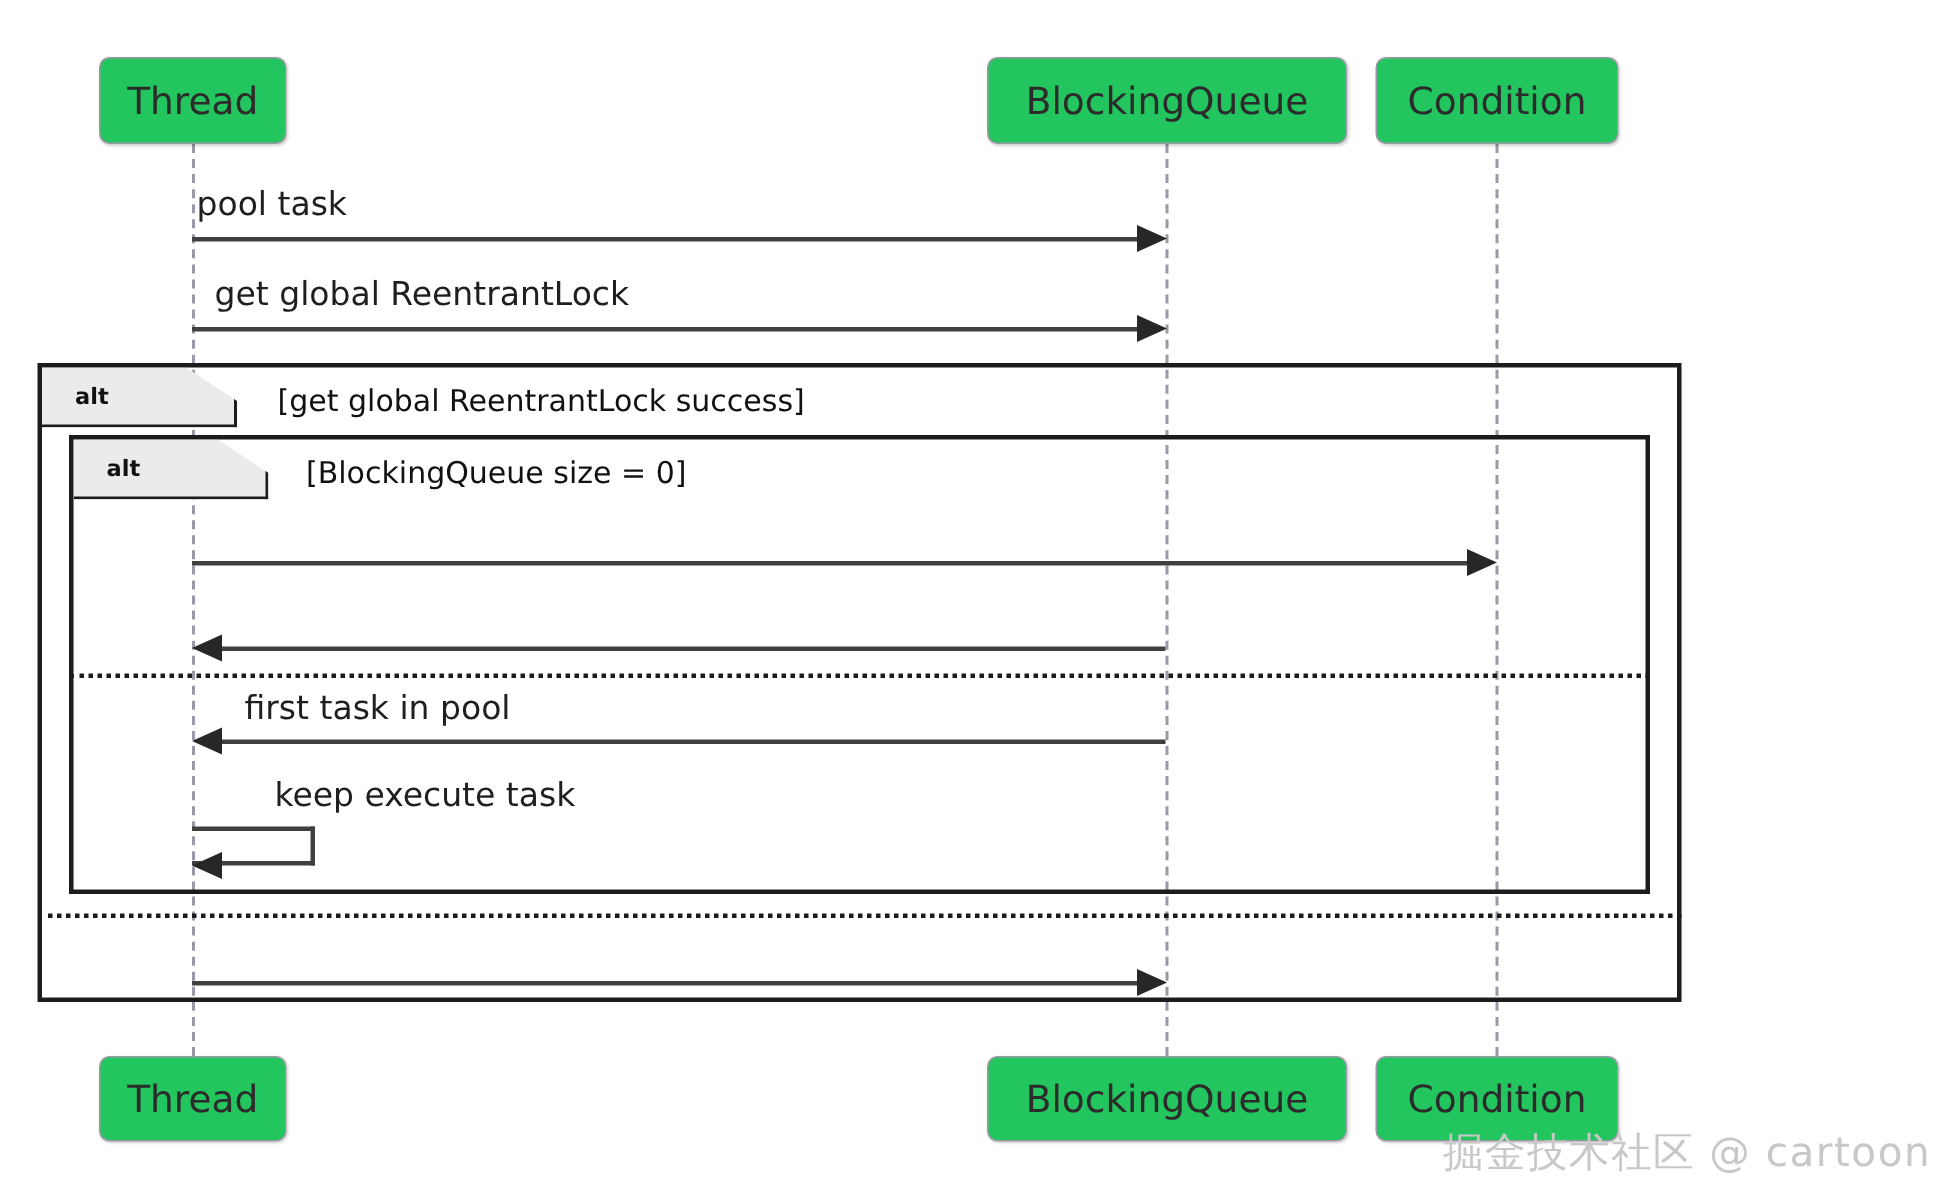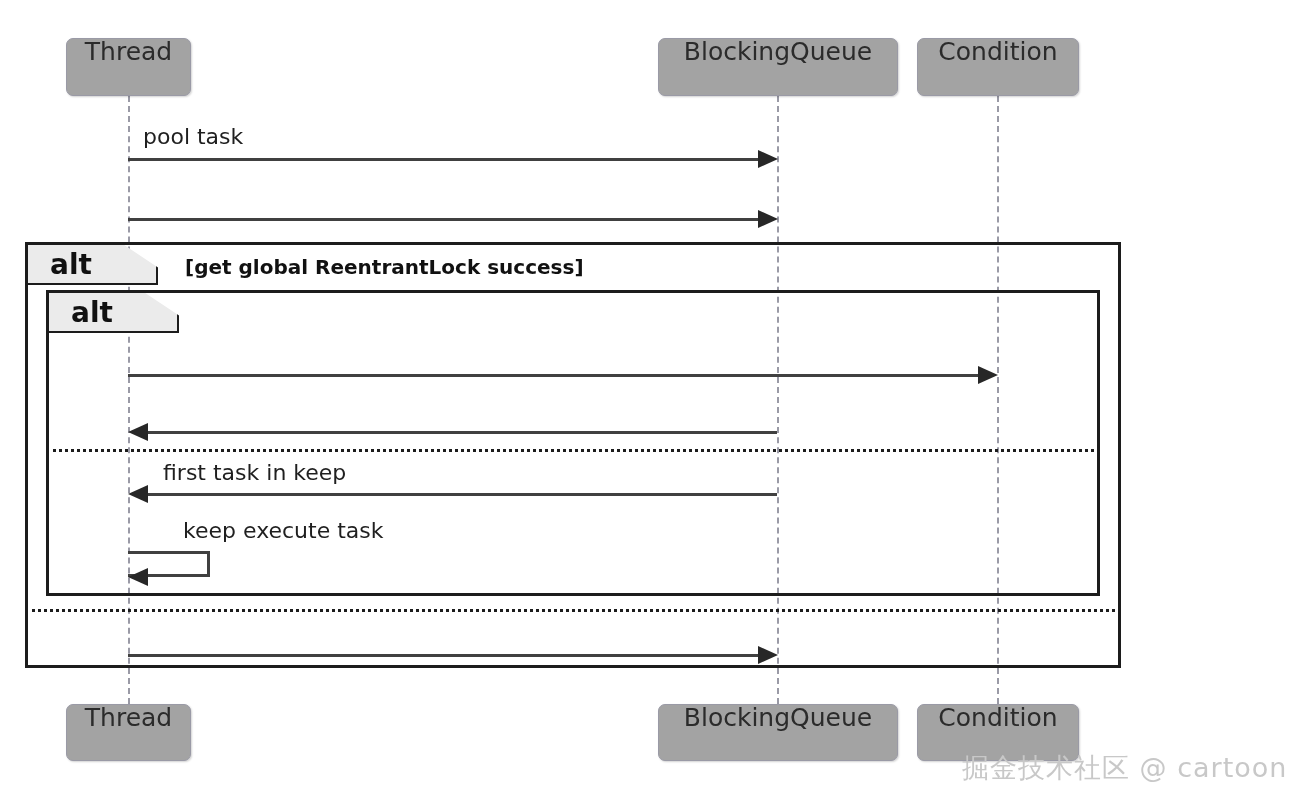--- a/index.html
+++ b/index.html
@@ -15,27 +15,28 @@
     width: 1294px;
     height: 802px;
     background: #ffffff;
     overflow: hidden;
   }
 
   
   .participant {
     position: absolute;
     box-sizing: border-box;
-    background: #a3a3a3;
+    background: #22c55e;
     border: 1px solid #9a9aa6;
     border-radius: 7px;
     color: #2b2b2b;
     font-size: 25px;
     line-height: 1;
     display: flex;
+    align-items: center;
     justify-content: center;
     box-shadow: 1px 1px 2px rgba(0,0,0,0.18);
     white-space: nowrap;
   }
 
   
   .lifeline {
     position: absolute;
     width: 0;
     border-left: 2px dashed #9a9aa6;
@@ -53,27 +54,27 @@
     position: absolute;
     box-sizing: border-box;
     background: #ebebeb;
     border-right: 2px solid #1c1c1c;
     border-bottom: 2px solid #1c1c1c;
     -webkit-clip-path: polygon(0 0, 74% 0, 100% 56%, 100% 100%, 0 100%);
     clip-path: polygon(0 0, 74% 0, 100% 56%, 100% 100%, 0 100%);
     display: flex;
     align-items: center;
     font-weight: bold;
-    font-size: 28px;
+    font-size: 15px;
     color: #111111;
     padding-left: 22px;
   }
   .frag-guard {
     position: absolute;
-    font-weight: bold;
+    font-weight: normal;
     font-size: 20px;
     color: #111111;
     white-space: nowrap;
   }
   .frag-sep {
     position: absolute;
     height: 0;
     border-top: 3px dotted #1c1c1c;
   }
 
@@ -134,47 +135,49 @@
   <div class="participant" style="left:66px; top:38px; width:125px; height:58px;">
     <span>Thread</span>
   </div>
   <div class="participant" style="left:658px; top:38px; width:240px; height:58px;">
     <span>BlockingQueue</span>
   </div>
   <div class="participant" style="left:917px; top:38px; width:162px; height:58px;">
     <span>Condition</span>
   </div>
 
-  <div class="msg-label" style="left:143px; top:126px;">pool task</div>
+  <div class="msg-label" style="left:131px; top:126px;">pool task</div>
   <div class="msg-line" style="left:128px; top:158px; width:632px;"></div>
   <div class="arrow-r" style="left:758px; top:150px;"></div>
 
+  <div class="msg-label" style="left:143px; top:186px;">get global ReentrantLock</div>
   <div class="msg-line" style="left:128px; top:218px; width:632px;"></div>
   <div class="arrow-r" style="left:758px; top:210px;"></div>
 
   <div class="frag" style="left:25px; top:242px; width:1096px; height:426px;"></div>
   <div class="frag-tab" style="left:28px; top:245px; width:130px; height:40px;">
     <span>alt</span>
   </div>
   <div class="frag-guard" style="left:185px; top:255px;">[get global ReentrantLock success]</div>
 
   <div class="frag" style="left:46px; top:290px; width:1054px; height:306px;"></div>
   <div class="frag-tab" style="left:49px; top:293px; width:130px; height:40px;">
     <span>alt</span>
   </div>
+  <div class="frag-guard" style="left:204px; top:303px;">[BlockingQueue size = 0]</div>
 
   <div class="msg-line" style="left:128px; top:374px; width:852px;"></div>
   <div class="arrow-r" style="left:978px; top:366px;"></div>
 
   <div class="msg-line" style="left:148px; top:431px; width:629px;"></div>
   <div class="arrow-l" style="left:128px; top:423px;"></div>
 
   <div class="frag-sep" style="left:46px; top:449px; width:1054px;"></div>
 
-  <div class="msg-label" style="left:163px; top:462px;">first task in keep</div>
+  <div class="msg-label" style="left:163px; top:462px;">first task in pool</div>
   <div class="msg-line" style="left:148px; top:493px; width:629px;"></div>
   <div class="arrow-l" style="left:128px; top:485px;"></div>
 
   <div class="msg-label" style="left:143px; top:520px;margin-left:40px;">keep execute task</div>
   <div class="self-loop" style="left:128px; top:551px; width:82px; height:26px;"></div>
   <div class="arrow-l" style="left:128px; top:568px;"></div>
 
   <div class="frag-sep" style="left:25px; top:609px; width:1096px;"></div>
 
   <div class="msg-line" style="left:128px; top:654px; width:632px;"></div>

